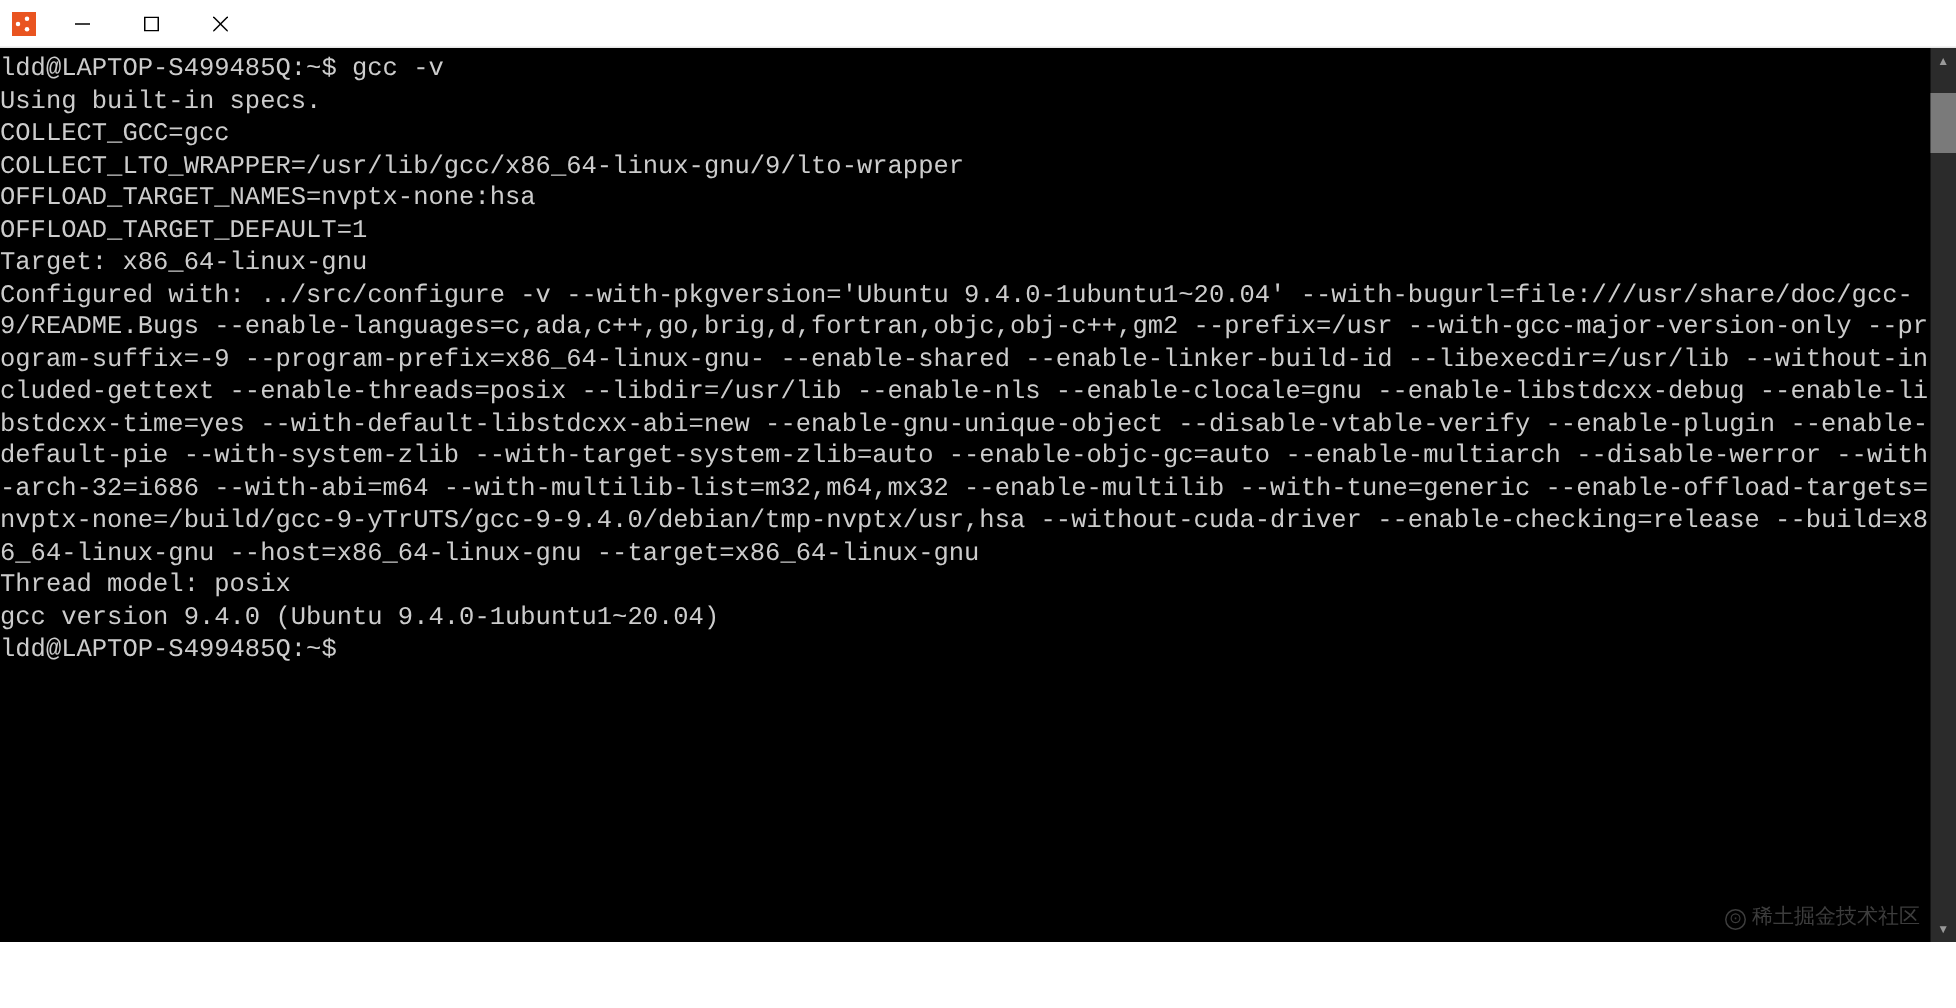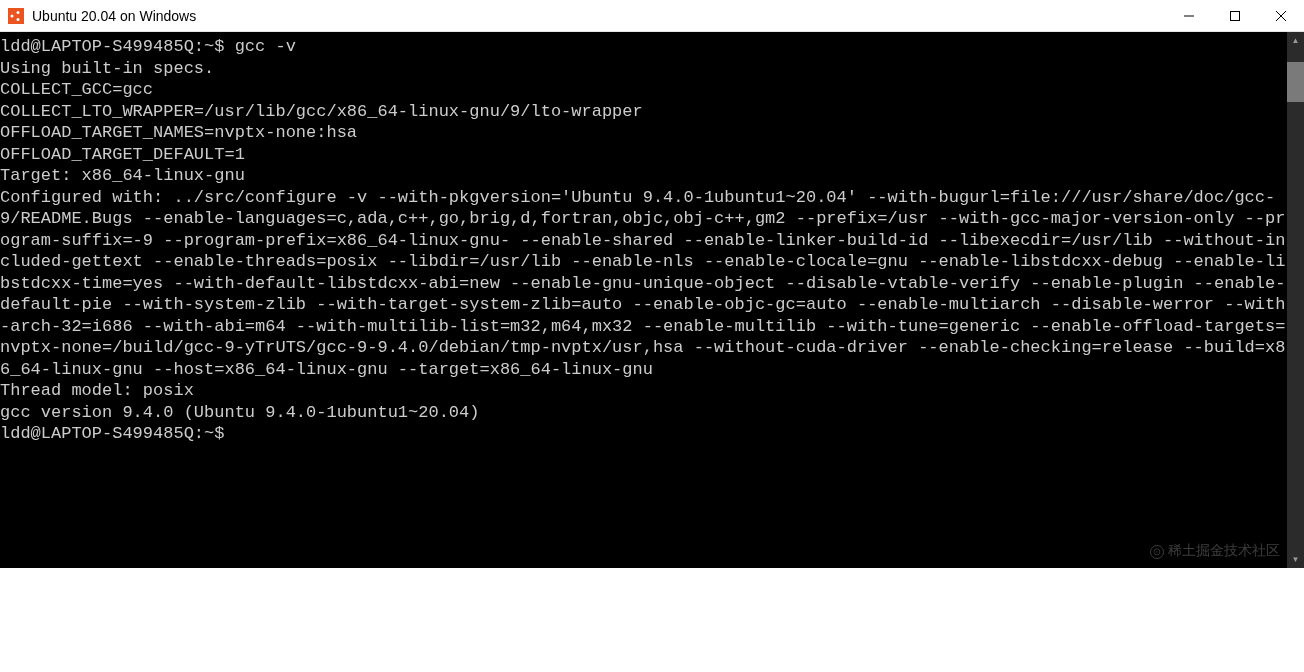--- a/index.html
+++ b/index.html
@@ -53,21 +53,21 @@
       justify-content: center;
       color: #000000;
       font-size: 12px;
     }
     .window-btn svg {
       width: 10px;
       height: 10px;
     }
     .terminal-area {
       width: 100%;
-      height: 536px;
+      height: 596px;
       background: #000000;
       position: relative;
       display: flex;
     }
     .terminal-content {
       flex: 1;
       padding: 4px 0 0 0;
       font-family: "Consolas", "Courier New", monospace;
       font-size: 17px;
       line-height: 21.5px;
@@ -125,21 +125,20 @@
 <body>
 
 <div class="titlebar">
   <span class="app-icon">
     <svg viewBox="0 0 24 24" fill="#ffffff">
         <circle cx="4" cy="12" r="3"></circle>
         <circle cx="16" cy="5" r="3"></circle>
         <circle cx="16" cy="19" r="3"></circle>
       </svg>
   </span>
-  <span class="title-text">Ubuntu 20.04 on Windows</span>
   <div class="window-controls">
     <div class="window-btn">
       <svg viewBox="0 0 10 10">
           <line x1="0" y1="5" x2="10" y2="5" stroke="#000" stroke-width="1"></line>
         </svg>
     </div>
     <div class="window-btn">
       <svg viewBox="0 0 10 10">
           <rect x="0.5" y="0.5" width="9" height="9" fill="none" stroke="#000" stroke-width="1"></rect>
         </svg>

